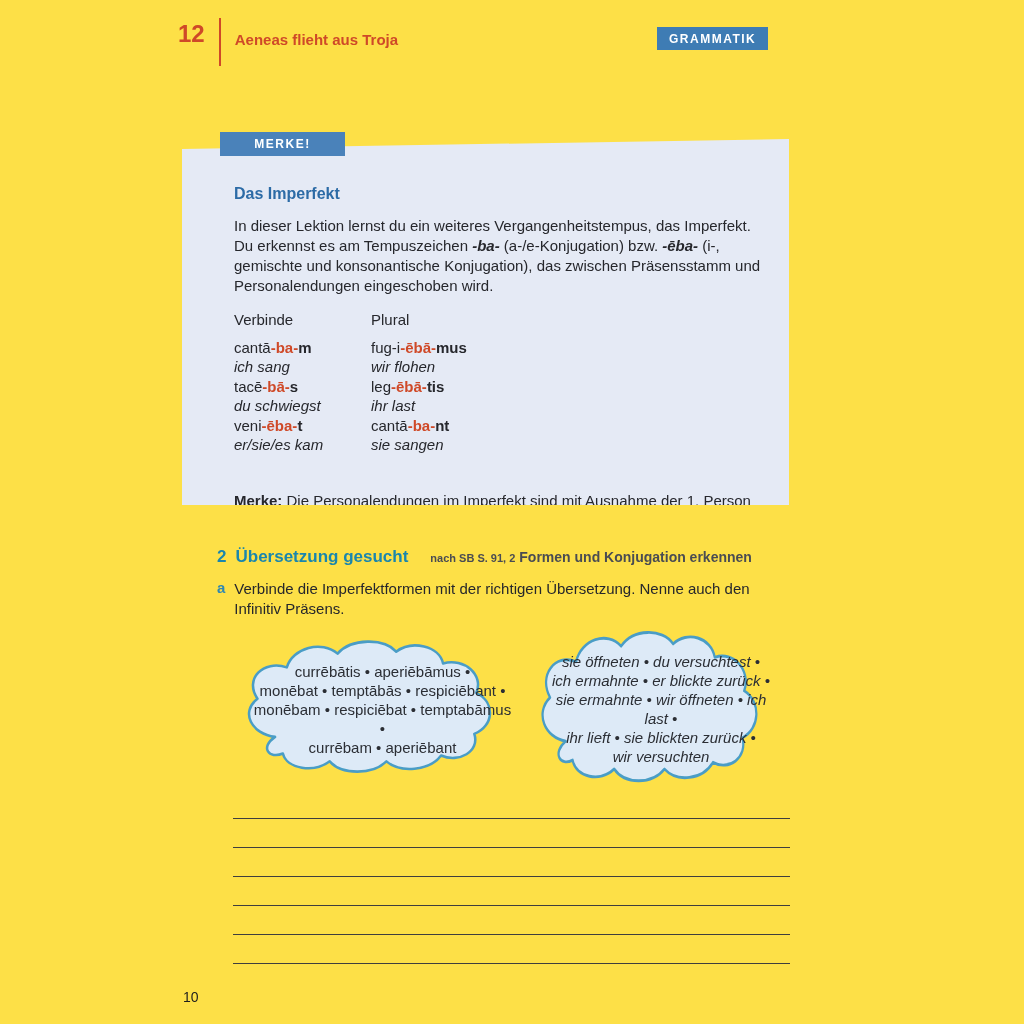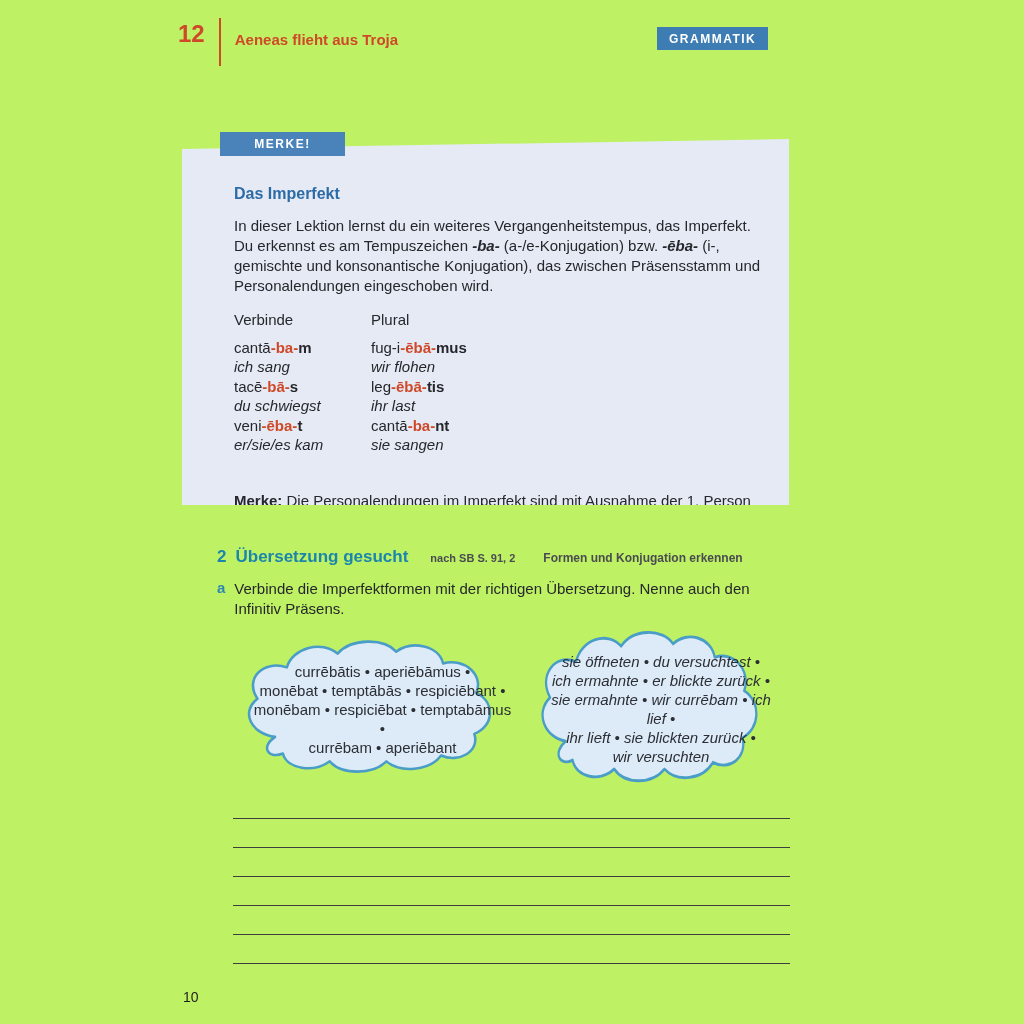--- a/index.html
+++ b/index.html
@@ -3,21 +3,21 @@
 <meta charset="utf-8">
 <style>
   * { margin: 0; padding: 0; box-sizing: border-box; }
   html, body { width: 1024px; height: 1024px; background: #ffffff; }
   body {
     font-family: "Liberation Sans", "DejaVu Sans", sans-serif;
     color: #26272c;
     position: relative;
     overflow: hidden;
   }
-  .page { position: absolute; inset: 0; background: #bef264; padding-left: 44px; }
+  .page { position: absolute; inset: 0; background: #fde047; padding-left: 44px; }
 
   
   .lesson-header { position: absolute; left: 178px; top: 18px; display: flex; align-items: flex-start; }
   .lesson-number { font-size: 24px; font-weight: bold; color: #cf4928; line-height: 1; margin-top: 4px; }
   .header-vbar { width: 2px; height: 48px; background: #cf4928; margin: 0 14px 0 14px; }
   .lesson-title { font-size: 15px; font-weight: bold; color: #cf4928; margin-top: 13px; }
   .grammar-badge {
     position: absolute; left: 657px; top: 27px;
     background: #3e7cb4; color: #ffffff;
     font-size: 12px; font-weight: bold; letter-spacing: 1.5px;
@@ -53,21 +53,21 @@
   .verb-sign { color: #cf4928; font-weight: bold; }
   .verb-translation { font-style: italic; }
 
   .merke-note { font-size: 15px; line-height: 1.33; margin-top: 36px; width: 540px; }
 
   
   .exercise-heading { position: absolute; left: 217px; top: 547px; display: flex; align-items: baseline; }
   .exercise-number, .exercise-title { font-size: 17px; font-weight: bold; color: #1a86ad; }
   .exercise-number { margin-right: 9px; }
   .exercise-reference { font-size: 11px; font-weight: bold; color: #4a4c52; margin-left: 22px; }
-  .exercise-competence { font-size: 12px; font-weight: bold; color: #4a4c52; margin-left: 28px; }
+  .exercise-competence { font-size: 14px; font-weight: bold; color: #4a4c52; margin-left: 4px; }
 
   .task-row { position: absolute; left: 217px; top: 579px; width: 572px; display: flex; }
   .task-label { font-size: 15px; font-weight: bold; color: #2e87b2; margin-right: 9px; }
   .task-text { font-size: 15px; line-height: 1.35; color: #26272c; width: 556px; }
 
   
   .cloud { position: absolute; }
   .cloud-left  { left: 236px; top: 636px; width: 293px; height: 142px; }
   .cloud-right { left: 531px; top: 626px; width: 260px; height: 162px; }
   .cloud svg { position: absolute; inset: 0; width: 100%; height: 100%; }
@@ -151,21 +151,21 @@
     </div>
   </div>
 
   <div class="cloud cloud-right">
     <svg viewBox="0 0 300 145" preserveAspectRatio="none">
       <path d="M 40 103 C 16 100 4 78 22 64 C 8 44 28 24 52 32 C 58 12 88 4 104 18 C 118 2 152 2 164 16 C 180 4 208 10 212 28 C 234 22 254 40 246 58 C 266 68 264 92 244 100 C 250 118 228 130 210 122 C 198 138 168 140 154 128 C 140 142 108 142 96 128 C 80 140 52 136 48 120 C 34 126 24 114 40 103 Z" fill="#ddeaf7" stroke="#4a9dc6" stroke-width="2.6" stroke-linejoin="round"></path>
     </svg>
     <div class="cloud-text">
       <div>sie öffneten • du versuchtest •</div>
       <div>ich ermahnte • er blickte zurück •</div>
-      <div>sie ermahnte • wir currēbam • ich lief •</div>
+      <div>sie ermahnte • wir öffneten • ich last •</div>
       <div>ihr lieft • sie blickten zurück •</div>
       <div>wir versuchten</div>
     </div>
   </div>
 
   <div class="answer-lines">
       <div class="answer-line"></div>
       <div class="answer-line"></div>
       <div class="answer-line"></div>
       <div class="answer-line"></div>

